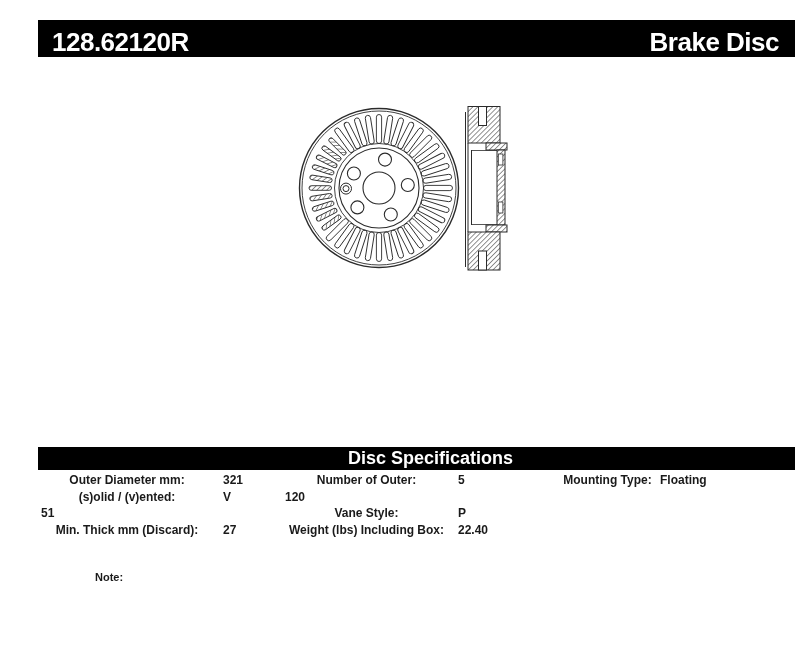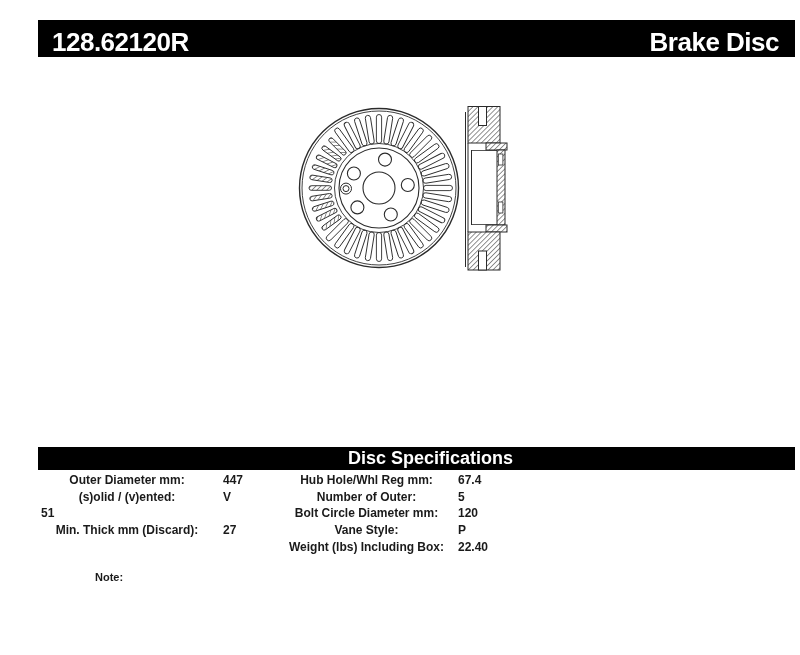--- a/index.html
+++ b/index.html
@@ -175,54 +175,55 @@
     </g>
   </svg>
 
   <div class="bar spec-bar">
     <span>Disc Specifications</span>
   </div>
 
   <div class="spec-col col-left">
     <div class="spec-row">
       <span class="spec-label">Outer Diameter mm:</span>
-      <span class="spec-value">447</span>
+      <span class="spec-value">321</span>
     </div>
     <div class="spec-row">
       <span class="spec-label">(s)olid / (v)ented:</span>
       <span class="spec-value">V</span>
     </div>
     <div class="spec-row">
       <span class="spec-value">51</span>
     </div>
     <div class="spec-row">
       <span class="spec-label">Min. Thick mm (Discard):</span>
       <span class="spec-value">27</span>
     </div>
   </div>
 
   <div class="spec-col col-mid">
     <div class="spec-row">
-      <span class="spec-label">Hub Hole/Whl Reg mm:</span>
-      <span class="spec-value">67.4</span>
-    </div>
-    <div class="spec-row">
       <span class="spec-label">Number of Outer:</span>
       <span class="spec-value">5</span>
     </div>
     <div class="spec-row">
-      <span class="spec-label">Bolt Circle Diameter mm:</span>
       <span class="spec-value">120</span>
     </div>
     <div class="spec-row">
       <span class="spec-label">Vane Style:</span>
       <span class="spec-value">P</span>
     </div>
     <div class="spec-row">
       <span class="spec-label">Weight (lbs) Including Box:</span>
       <span class="spec-value">22.40</span>
     </div>
   </div>
 
+  <div class="spec-col col-right">
+    <div class="spec-row">
+      <span class="spec-label">Mounting Type:</span>
+      <span class="spec-value">Floating</span>
+    </div>
+  </div>
 
   <div class="note">Note:</div>
 
 </div>
 
 </body></html>

